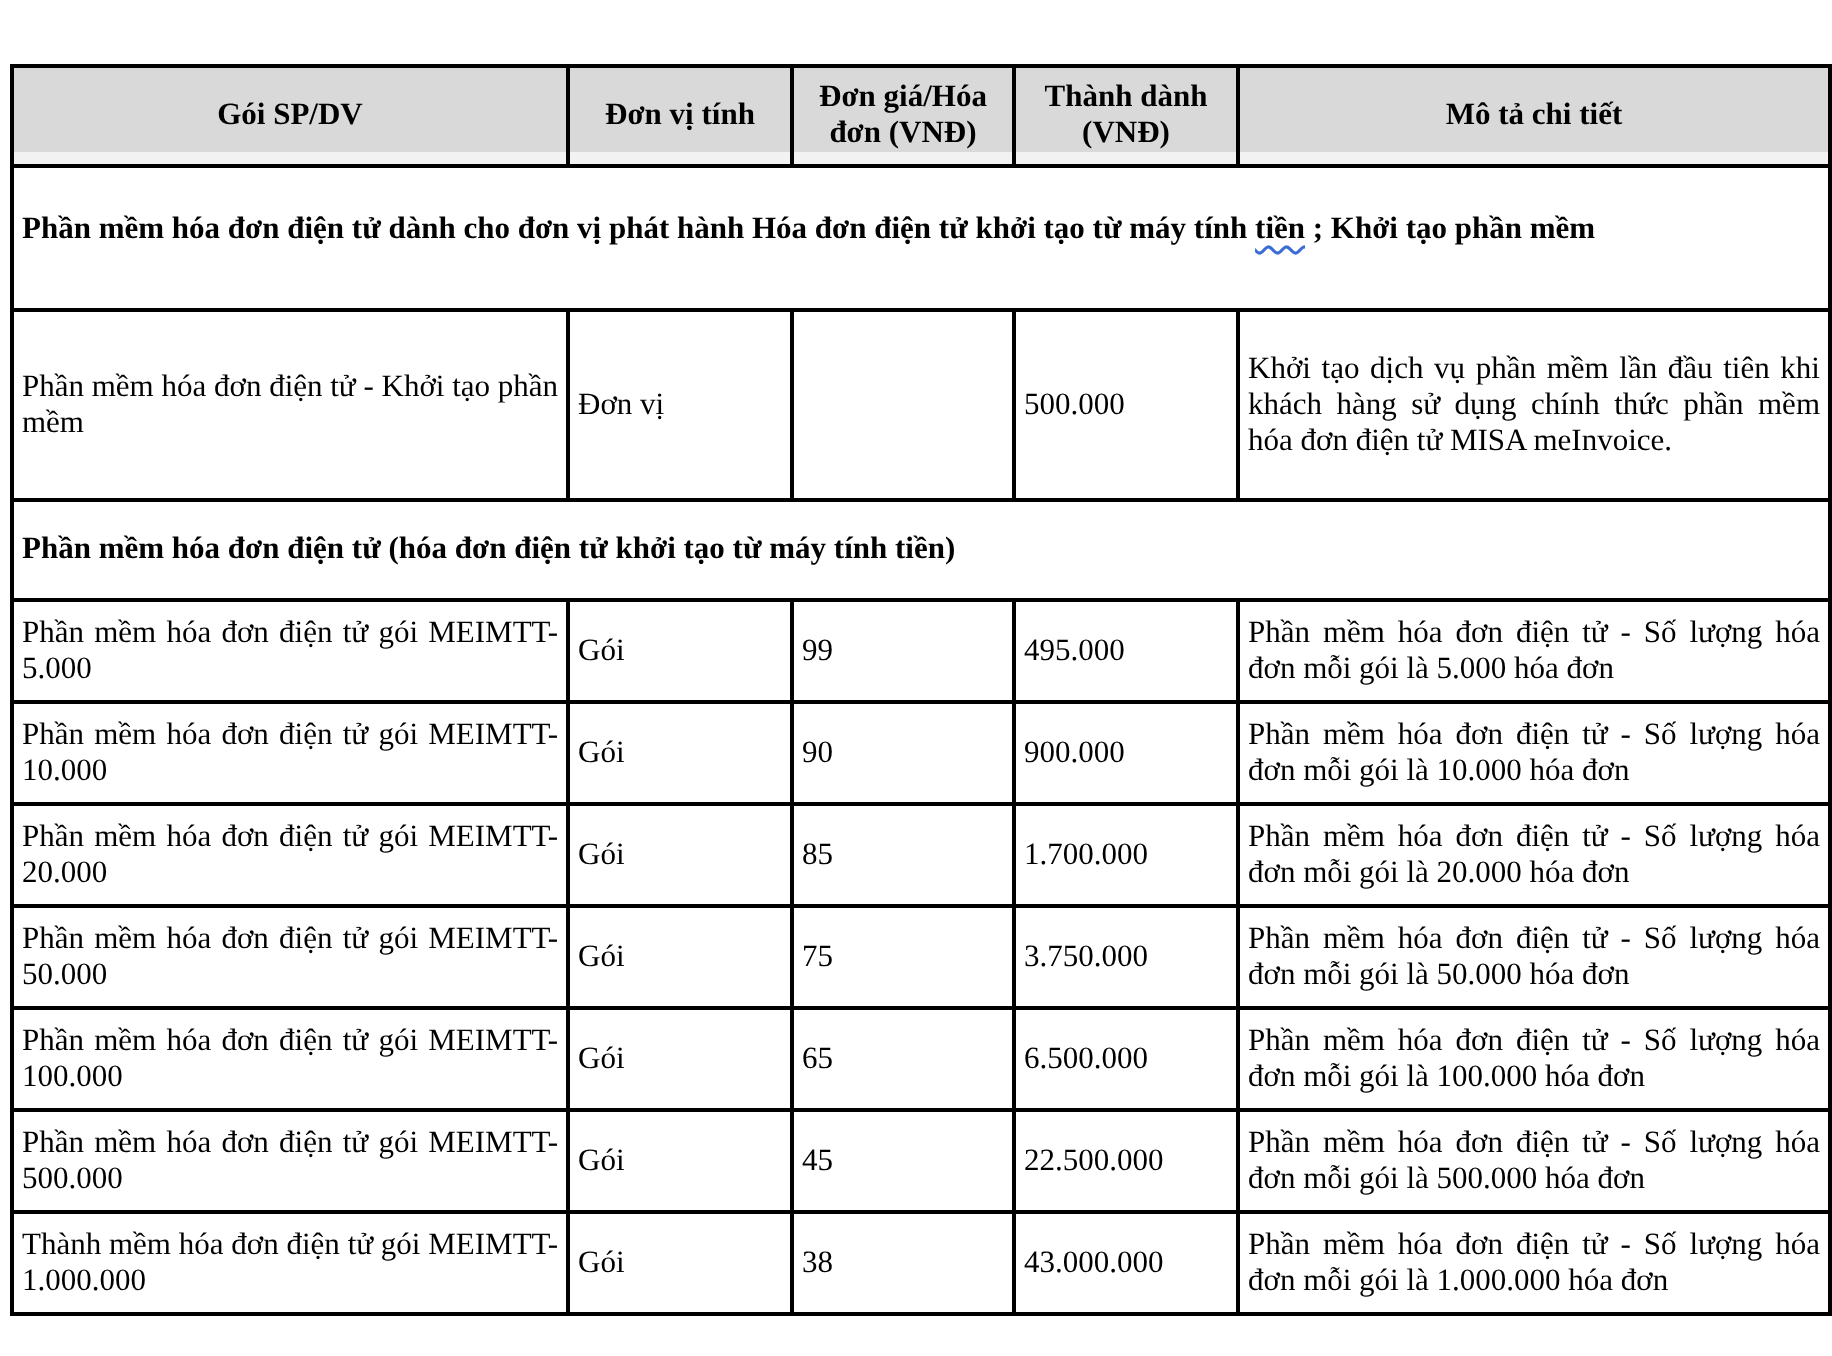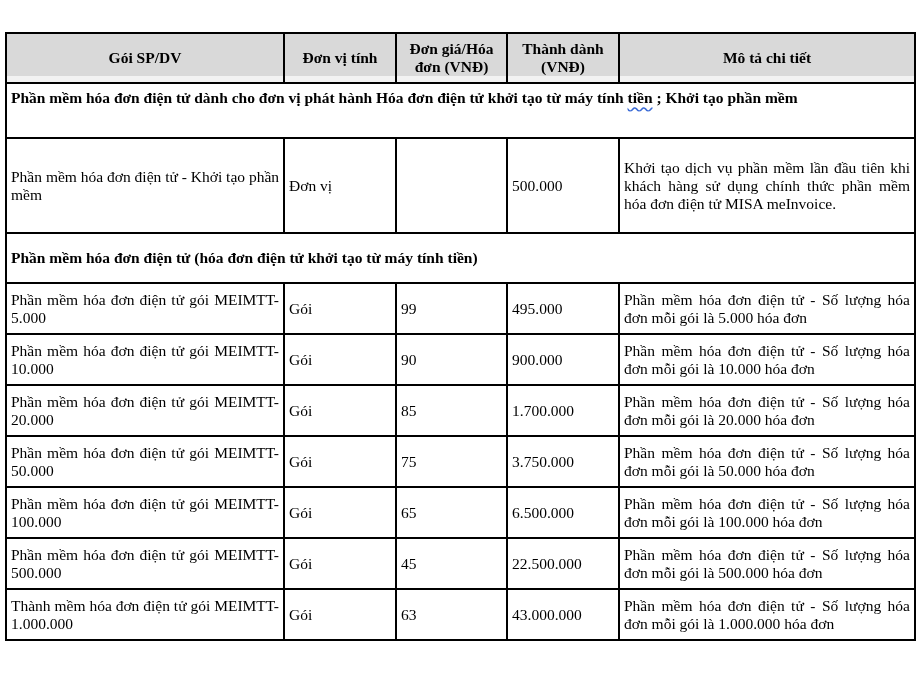--- a/index.html
+++ b/index.html
@@ -25,21 +25,21 @@
     height: 44px;
     position: relative;
     border-bottom: 2px solid #000;
     box-shadow: inset 0 -6px 0 #f2f2f2;
   }
   .section td {
     font-weight: bold;
     text-align: justify;
     padding: 3px 5px;
   }
-  .section.s1 td { height: 46px; vertical-align: top; padding-top: 5px; font-family: Liberation Serif, serif; }
+  .section.s1 td { height: 46px; vertical-align: top; padding-top: 22px; font-family: Liberation Serif, serif; }
   .section.s2 td { height: 44px; }
   .row td { height: 45px; }
   .row.intro td { height: 89px; }
   td.name { text-align: justify; text-align-last: left; border-radius: 21px; }
   td.c { text-align: left; }
   td.desc { text-align: justify; text-align-last: left; }
   .squiggle { text-decoration: underline wavy #3b6bd6; text-underline-offset: 3px; }
 </style>
 </head>
 <body>
@@ -113,18 +113,18 @@
     <tr class="row">
       <td class="name">Phần mềm hóa đơn điện tử gói MEIMTT-500.000</td>
       <td class="c">Gói</td>
       <td class="c">45</td>
       <td class="c">22.500.000</td>
       <td class="desc">Phần mềm hóa đơn điện tử - Số lượng hóa đơn mỗi gói là 500.000 hóa đơn</td>
     </tr>
     <tr class="row">
       <td class="name">Thành mềm hóa đơn điện tử gói MEIMTT-1.000.000</td>
       <td class="c">Gói</td>
-      <td class="c">63</td>
+      <td class="c">38</td>
       <td class="c">43.000.000</td>
       <td class="desc">Phần mềm hóa đơn điện tử - Số lượng hóa đơn mỗi gói là 1.000.000 hóa đơn</td>
     </tr>
   </tbody>
 </table>
 
 </body></html>

